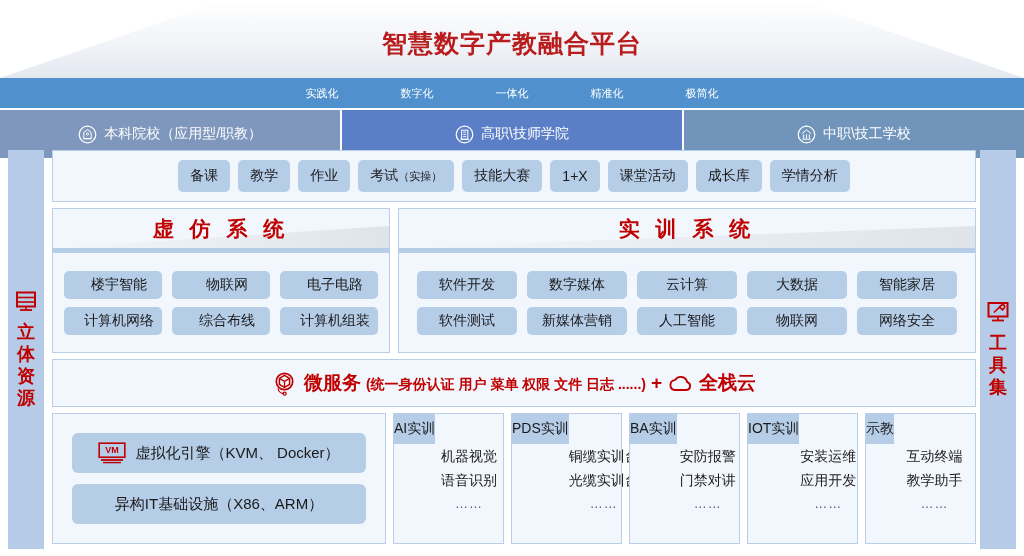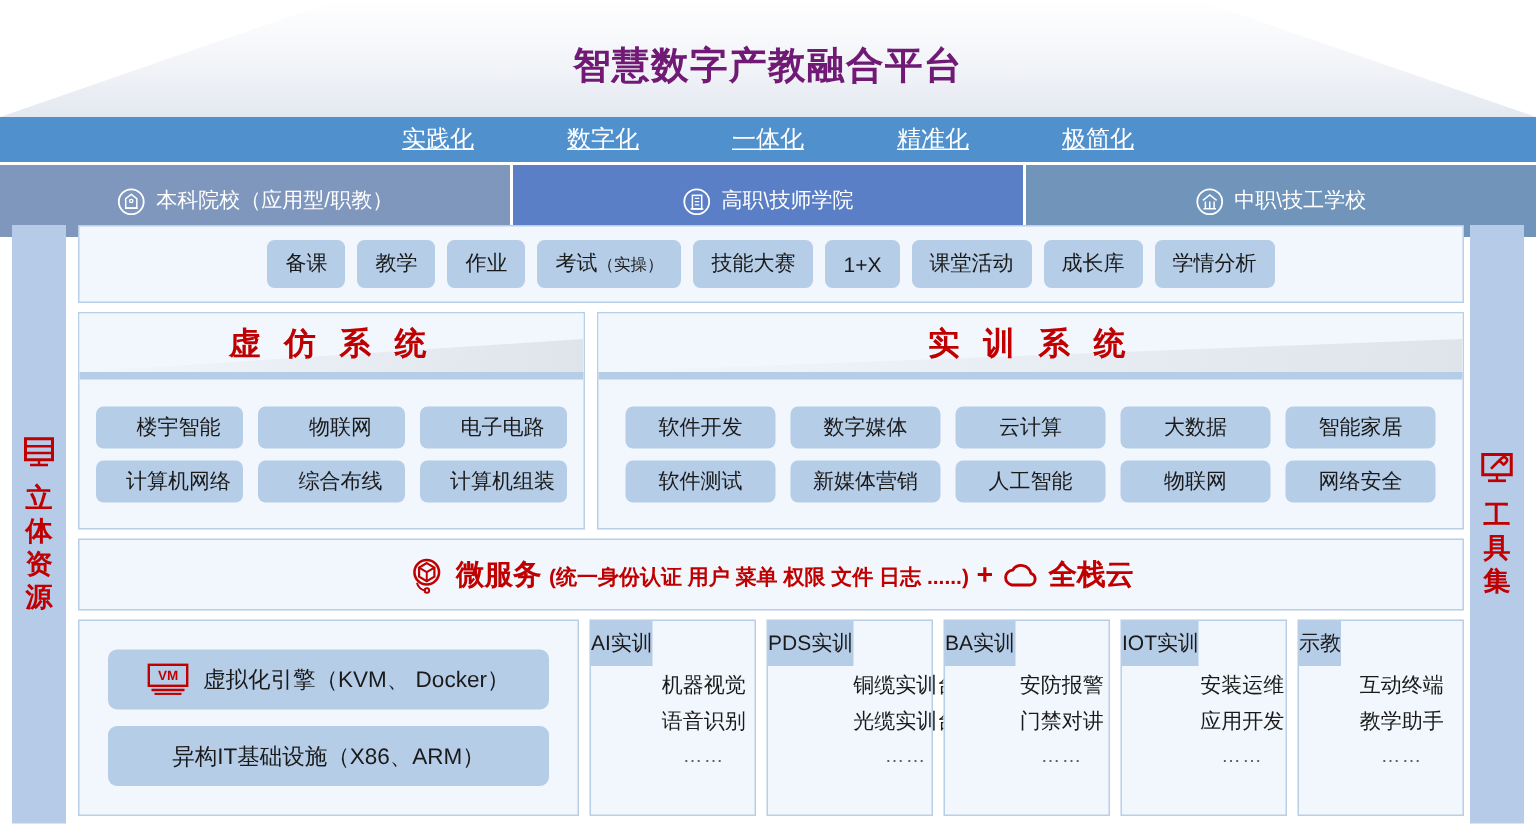--- a/index.html
+++ b/index.html
@@ -13,35 +13,34 @@
 
   
   .roof {
     position: absolute; left: 0; top: 0; width: 1024px; height: 78px;
     background: linear-gradient(180deg, #ffffff 0%, #f2f4f8 55%, #e3e8f0 100%);
     clip-path: polygon(22% 0%, 78% 0%, 100% 100%, 0% 100%);
   }
   .title {
     position: absolute; left: 0; top: 27px; width: 1024px;
     text-align: center;
-    font-size: 25px; font-weight: bold; color: #701a75;
+    font-size: 25px; font-weight: bold; color: #b91c1c;
     letter-spacing: 1px;
   }
 
   
   .keyword-bar {
     position: absolute; left: 0; top: 78px; width: 1024px; height: 30px;
     background: #4f90cd;
     display: flex; align-items: center; justify-content: center;
     gap: 62px;
   }
   .keyword {
-    color: #ffffff; font-size: 16px; font-weight: normal;
+    color: #ffffff; font-size: 11px; font-weight: normal;
     white-space: nowrap;
-    text-decoration: underline;
   }
 
   
   .school-bar {
     position: absolute; left: 0; top: 110px; width: 1024px; height: 32px;
     display: flex; gap: 2px;
   }
   .school-tab {
     height: 48px;
     display: flex; align-items: center; justify-content: center; gap: 7px;

